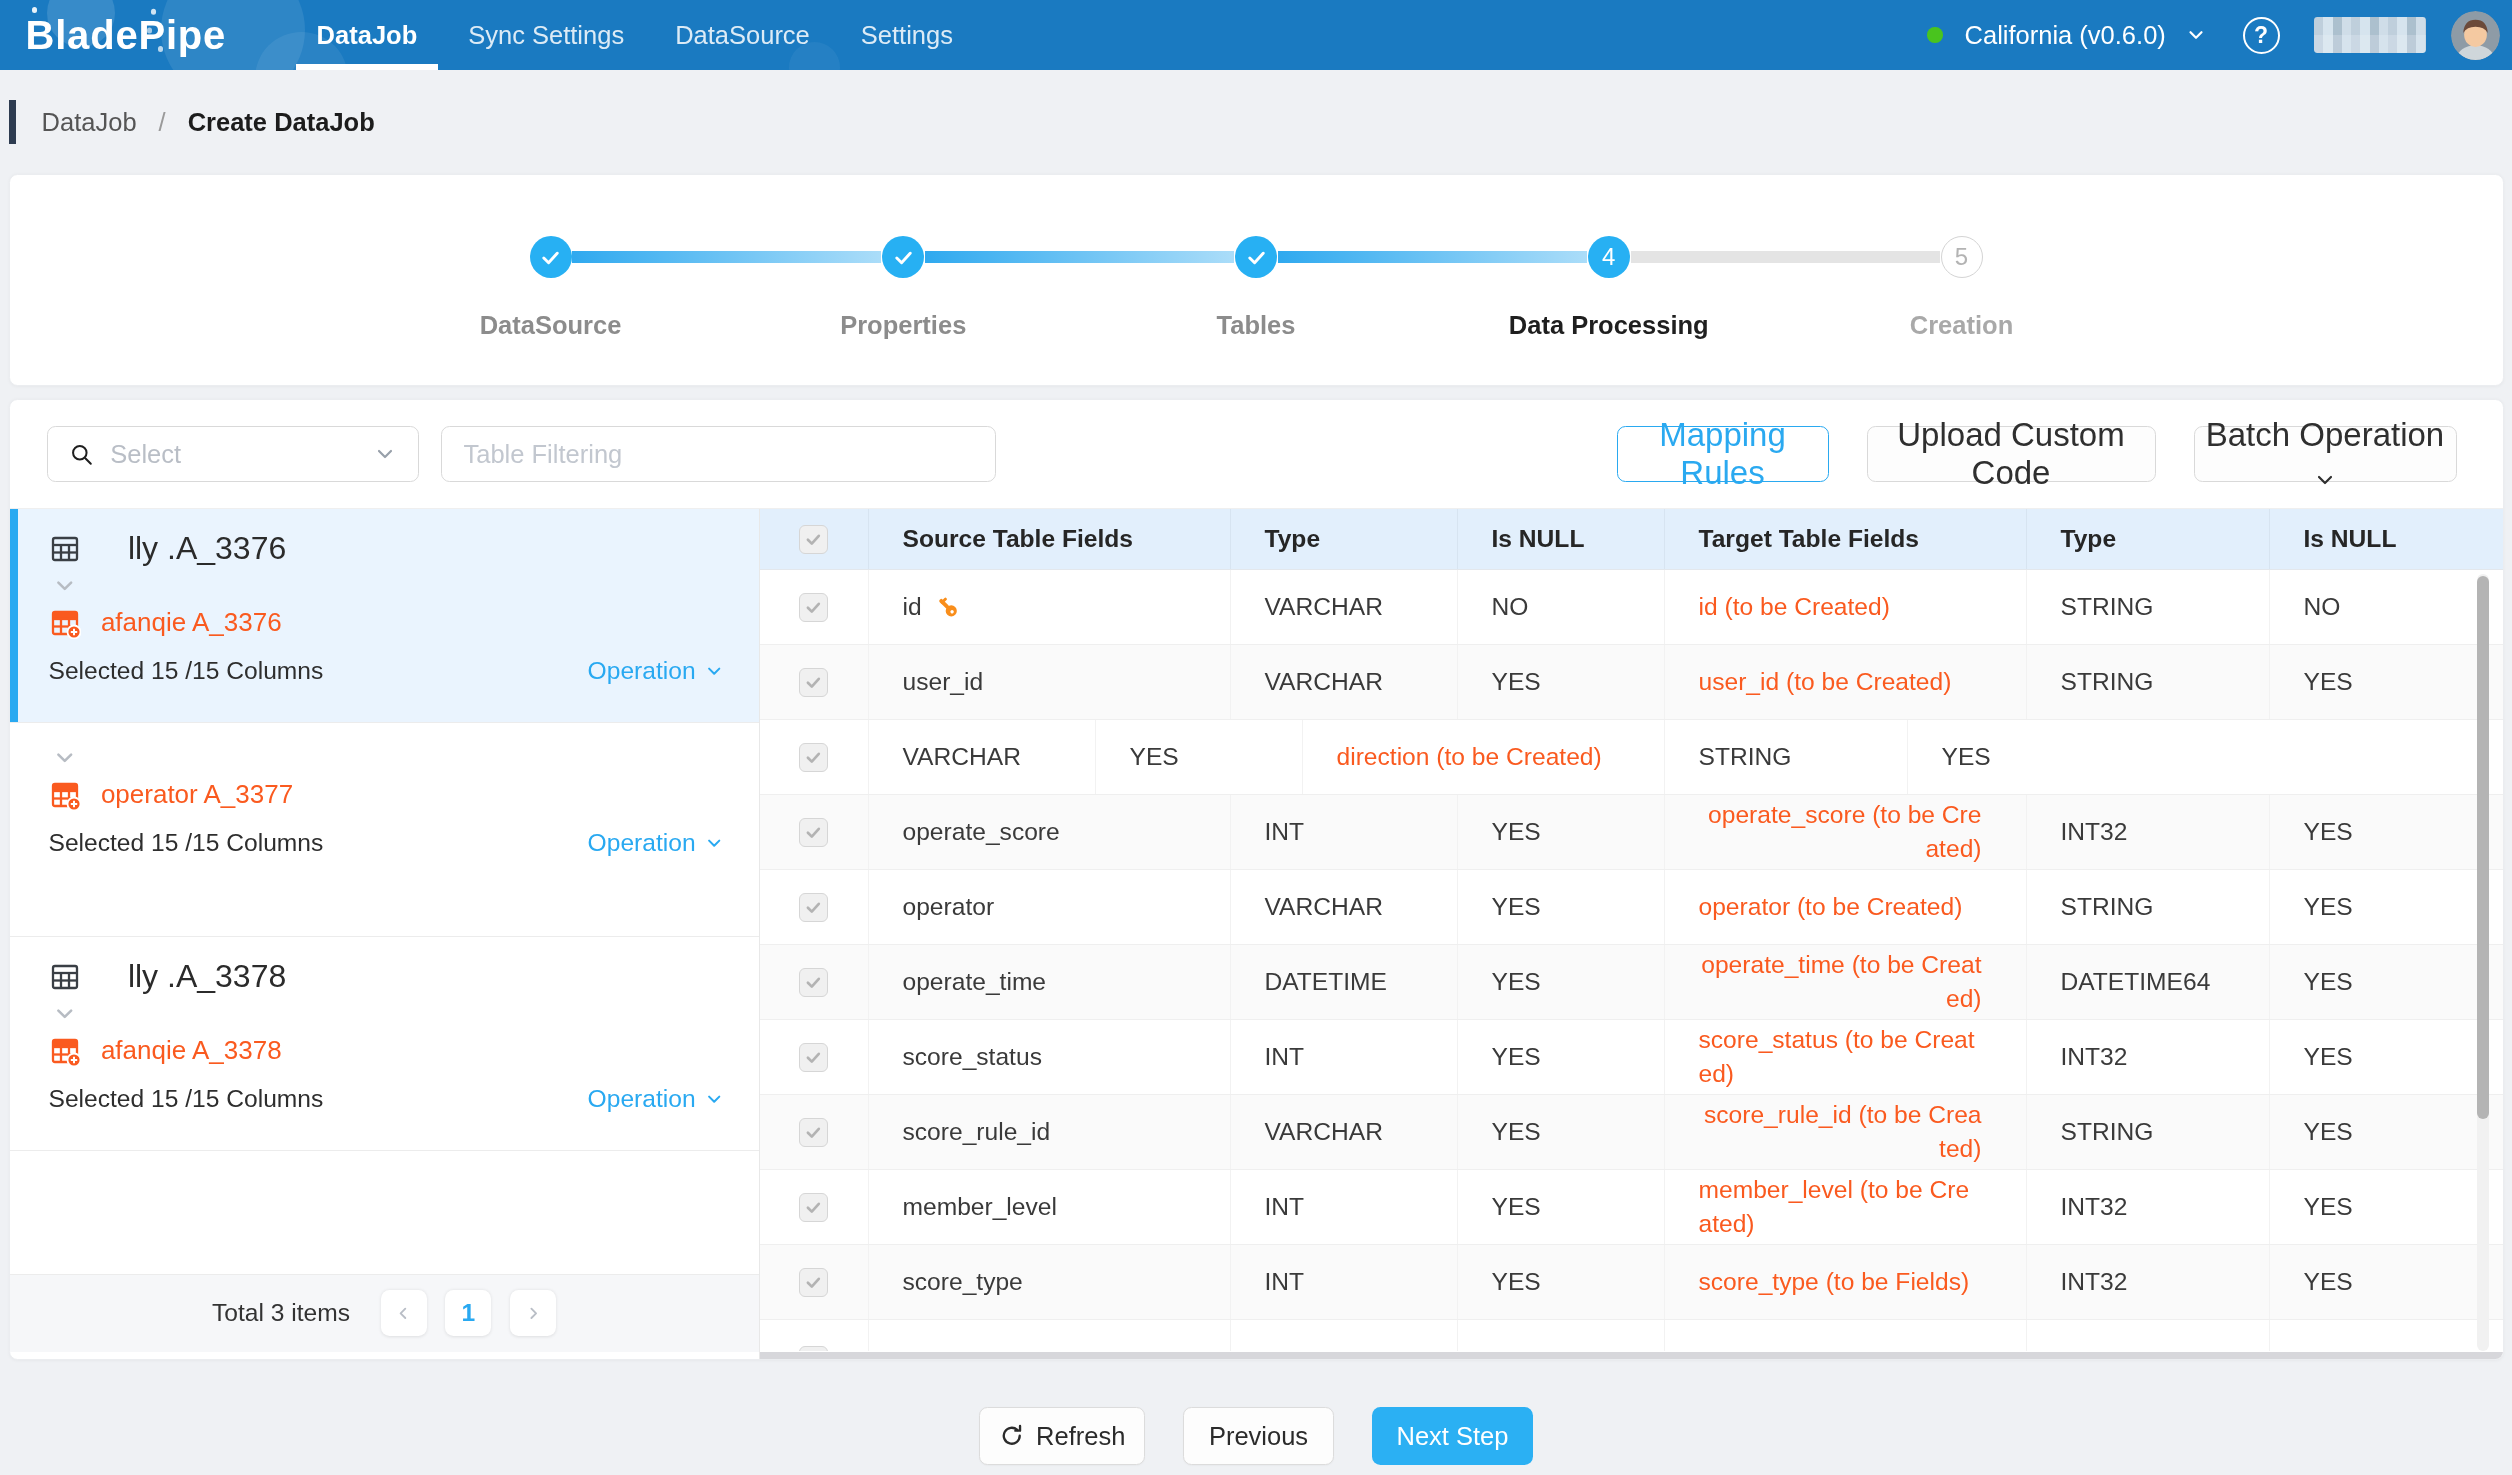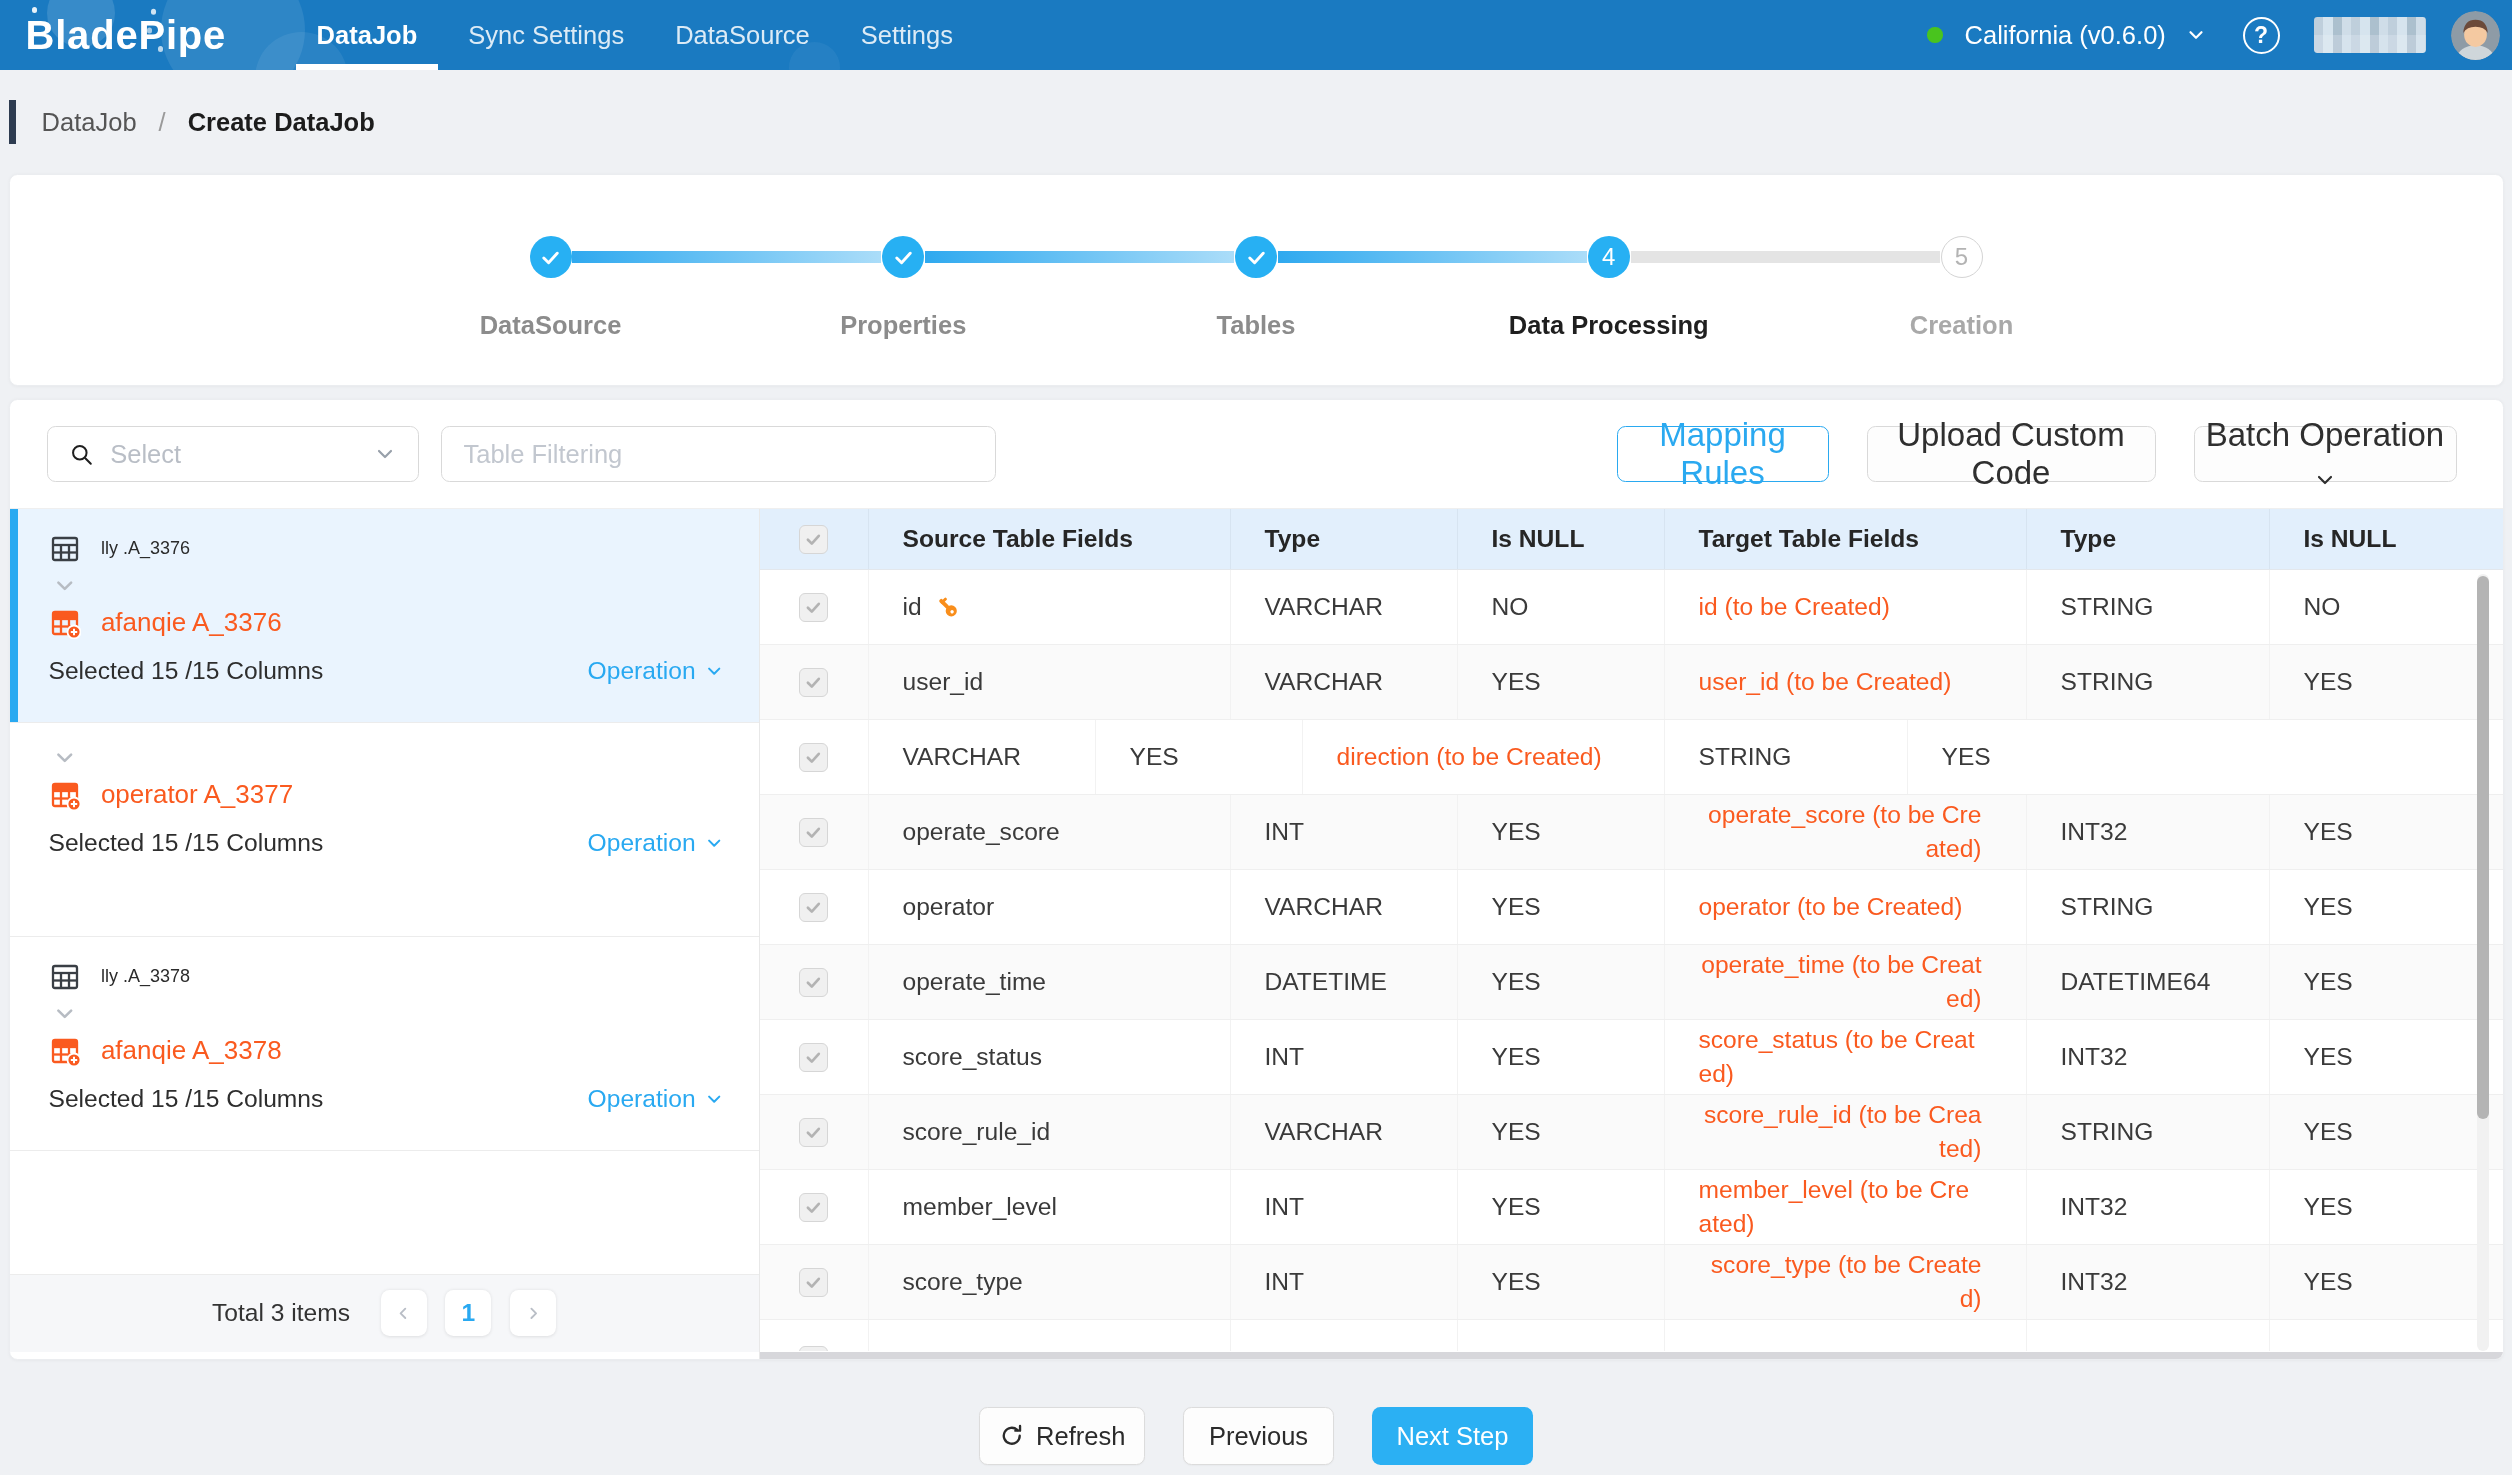--- a/index.html
+++ b/index.html
@@ -92,21 +92,21 @@
   .content-row { display:flex; height:851px; }
   .side-panel { width:750px; border-right:0.8px solid #e8e8e8; position:relative; flex:0 0 auto; }
   .side-item { height:214px; border-bottom:0.8px solid #ececec; position:relative;
     padding:18.7px 34px 0 39px; cursor:pointer; background:#fff; }
   .side-item.active { background:#eaf4fe; }
   .side-item.active::before { content:""; position:absolute; left:0; top:0; bottom:0; width:8.5px;
     background:#29a9f1; }
   .si-row { display:flex; align-items:center; height:42px; }
   .si-row .tbl-icon { width:32px; height:32px; margin-right:20.4px; display:inline-flex; }
   .si-row .tbl-icon svg { width:32px; height:32px; }
-  .si-source-name { font-size:18px; color:#2b2b2b; }
+  .si-source-name { font-size:32px; color:#2b2b2b;margin-left:27px; }
   .si-chevron { height:32px; display:flex; align-items:center; padding-left:3.4px; color:#b7bcc3; }
   .si-chevron svg { width:25.5px; height:25.5px; }
   .si-target-name { font-size:26px; color:#fa5a1f; }
   .si-foot { display:flex; align-items:center; margin-top:13.6px; }
   .si-selected { font-size:24.6px; color:#2e2e2e; }
   .op-link { margin-left:auto; color:#29a9f1; font-size:24.6px; display:flex; align-items:center;
     gap:8.5px; cursor:pointer; }
   .op-link svg { width:20.4px; height:20.4px; }
   .side-pagination { position:absolute; left:0; right:0; bottom:8.5px; height:78px; background:#f6f7f9;
     border-top:0.8px solid #ececec; display:flex; align-items:center; justify-content:center; gap:18.7px; }
@@ -717,21 +717,21 @@
             <div class="td w-f">
               <span>score_type</span>
             </div>
             <div class="td w-t">
               <span>INT</span>
             </div>
             <div class="td w-n">
               <span>YES</span>
             </div>
             <div class="td w-tf td-target">
-              <span>score_type (to be Created)</span>
+              <span>score_type (to be Fields)</span>
             </div>
             <div class="td w-t2">
               <span>INT32</span>
             </div>
             <div class="td w-n2">
               <span>YES</span>
             </div>
           </div>
         </div>
       <div class="partial-row">

